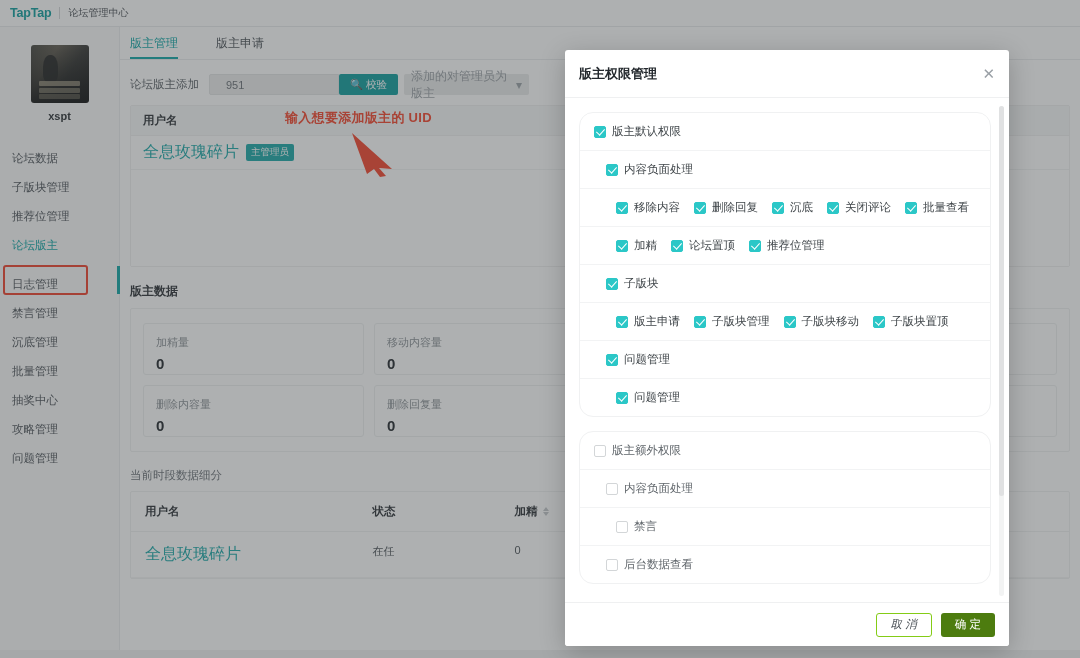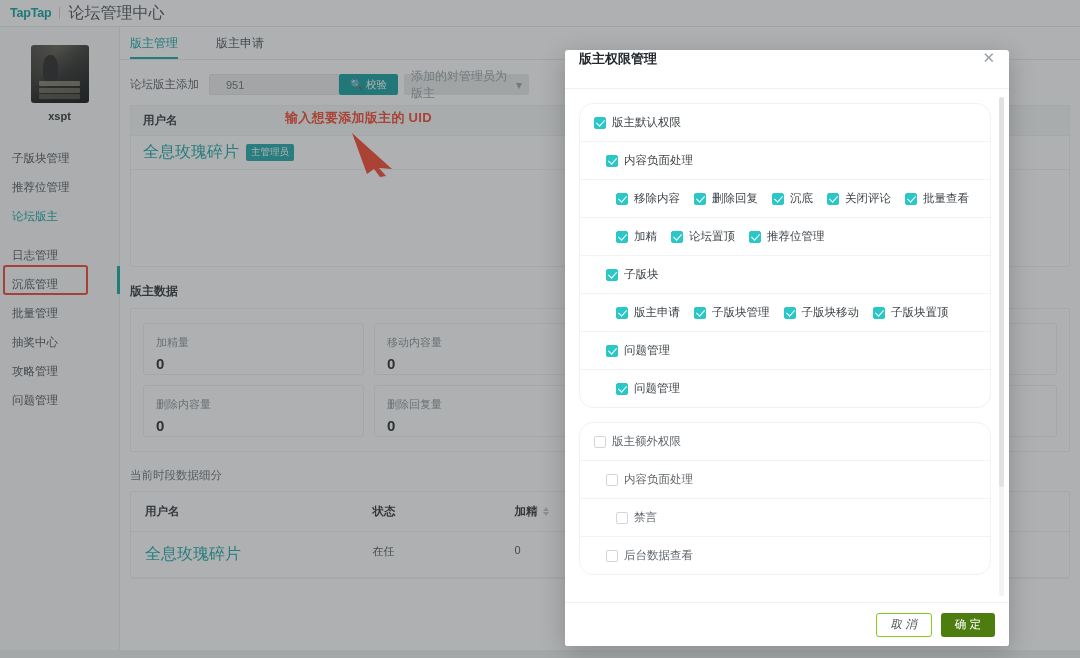--- a/index.html
+++ b/index.html
@@ -17,21 +17,21 @@
     background: #f0f1f2;
   }
   .topbar {
     height: 27px; background:#fff; border-bottom:1px solid #e9eaec;
     display:flex; align-items:center; padding-left:10px; gap:8px;
   }
   .brand {
     color:#0e9e9e; font-weight:bold; font-size:12.5px; letter-spacing:-0.2px;
   }
   .brand-sep { width:1px; height:12px; background:#d4d6d8; }
-  .brand-sub { color:#4a4f55; font-size:16px; }
+  .brand-sub { color:#4a4f55; font-size:10px; }
 
   .body-row { display:flex; height:631px; }
 
   .sidebar {
     width:120px; background:#fafafa; border-right:1px solid #ebecee;
     padding-top:18px; flex:0 0 120px; position:relative;
   }
   .avatar-wrap { display:flex; flex-direction:column; align-items:center; }
   .avatar {
     width:58px; height:58px; border-radius:3px;
@@ -136,21 +136,21 @@
 
   .dimmer { position:absolute; inset:0; background:rgba(62,66,70,.42); }
 
   
   .modal {
     position:absolute; left:565px; top:50px; width:444px; height:596px;
     background:#fff; border-radius:3px; box-shadow:0 6px 26px rgba(0,0,0,.22);
     display:flex; flex-direction:column; overflow:hidden;
   }
   .modal-head {
-    height:39px; border-bottom:1px solid #eff0f1; display:flex; 
+    height:48px; border-bottom:1px solid #eff0f1; display:flex; align-items:center;
     justify-content:space-between; padding:0 14px;
   }
   .modal-title { font-size:13px; font-weight:bold; color:#23282d; }
   .close-x { color:#9aa0a6; font-size:15px; cursor:pointer; line-height:1; }
 
   .modal-body { flex:1; overflow:hidden; position:relative; padding:14px 18px 8px 14px; }
   .scrolltrack { position:absolute; right:5px; top:8px; bottom:6px; width:5px; background:#f2f3f3;
     border-radius:3px; }
   .scrollthumb { position:absolute; right:5px; top:8px; width:5px; height:390px;
     background:#e0e1e2; border-radius:3px; cursor:pointer; }
@@ -201,25 +201,27 @@
     </div>
 
     <div class="body-row">
 
       <div class="sidebar">
         <div class="avatar-wrap">
           <div class="avatar"></div>
           <div class="uname">xspt</div>
         </div>
         <div class="nav">
+          <div class="nav-item">论坛数据</div>
           <div class="nav-item">子版块管理</div>
           <div class="nav-item">推荐位管理</div>
           <div class="nav-item active">论坛版主</div>
           <div class="nav-gap"></div>
           <div class="nav-item">日志管理</div>
+          <div class="nav-item">禁言管理</div>
           <div class="nav-item">沉底管理</div>
           <div class="nav-item">批量管理</div>
           <div class="nav-item">抽奖中心</div>
           <div class="nav-item">攻略管理</div>
           <div class="nav-item">问题管理</div>
         </div>
         <div class="nav-highlight" style="top:238px"></div>
         <div class="nav-active-bar" style="top:239px"></div>
       </div>
 

